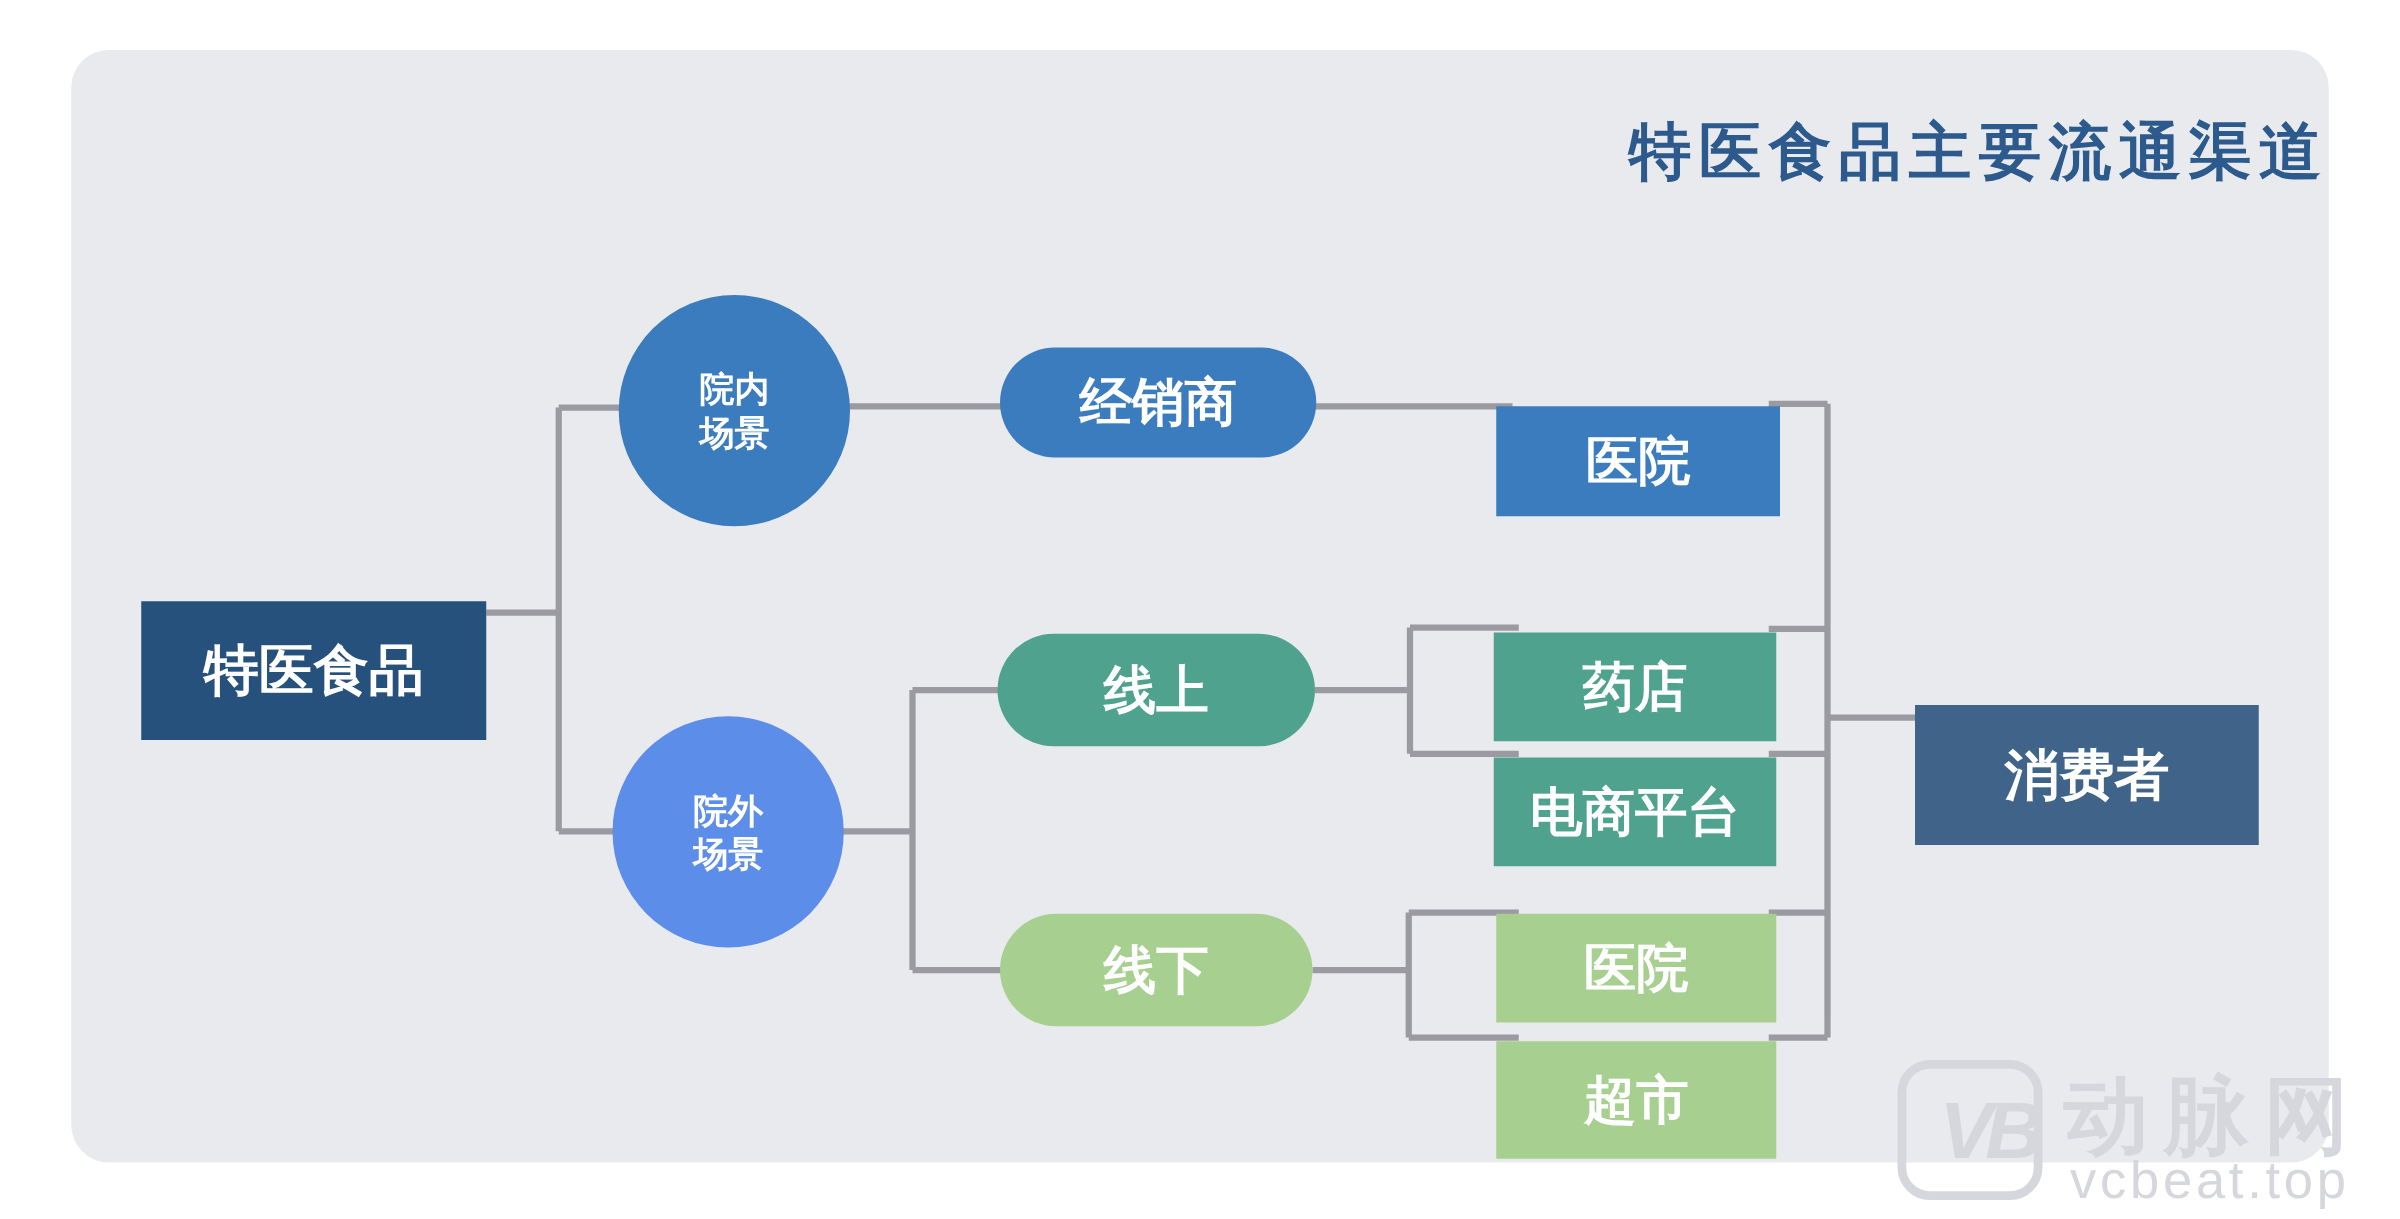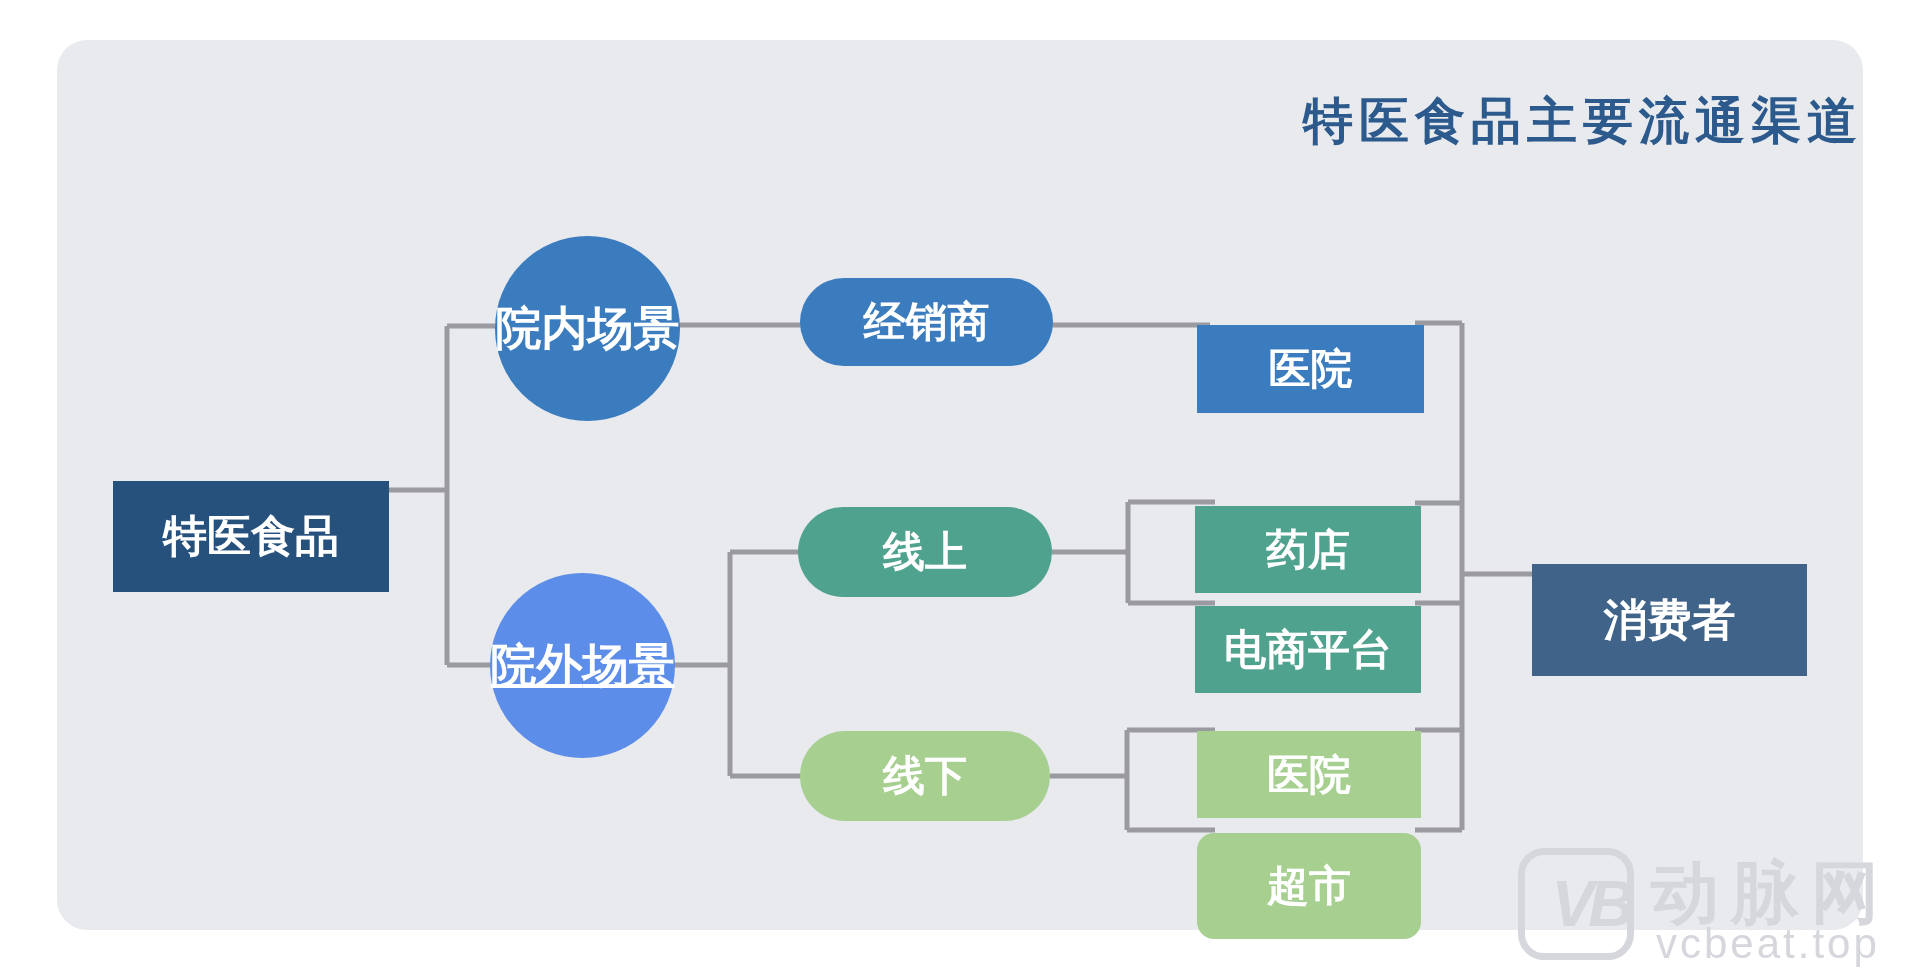--- a/index.html
+++ b/index.html
@@ -18,32 +18,32 @@
   html,body{width:1920px;height:975px;background:#ffffff;overflow:hidden;}
   body{font-family:"Liberation Sans","DejaVu Sans",sans-serif;position:relative;}
   .stage{position:absolute;left:0;top:0;width:1920px;height:975px;}
   .panel{position:absolute;left:57px;top:40px;width:1806px;height:890px;background:var(--panel);border-radius:30px;}
   .title{position:absolute;left:57px;top:88px;width:1806px;text-align:right;font-size:50px;font-weight:bold;letter-spacing:6px;color:var(--title);}
   svg.connectors{position:absolute;left:0;top:0;width:1920px;height:975px;}
   svg.connectors path{stroke:var(--line);stroke-width:5;fill:none;}
   .node{position:absolute;display:flex;align-items:center;justify-content:center;color:#ffffff;font-weight:bold;text-align:center;}
   .rect{font-size:44px;margin-top:46px;}
   .pill{border-radius:46px;font-size:42px;}
-  .circle{border-radius:50%;font-size:46px;line-height:1.25;}
+  .circle{border-radius:50%;flex-direction:column;font-size:28px;line-height:1.25;}
   .root{left:113px;top:435px;width:276px;height:111px;background:var(--dark-navy);}
   .scene-in{left:495px;top:236px;width:185px;height:185px;background:var(--blue);}
-  .scene-out{left:490px;top:573px;width:185px;height:185px;background:var(--cornflower);text-decoration:underline;}
+  .scene-out{left:490px;top:573px;width:185px;height:185px;background:var(--cornflower);}
   .dealer{left:800px;top:278px;width:253px;height:88px;background:var(--blue);}
   .hospital-in{left:1197px;top:279px;width:227px;height:88px;background:var(--blue);font-size:42px;}
   .online{left:798px;top:507px;width:254px;height:90px;background:var(--teal);}
   .pharmacy{left:1195px;top:460px;width:226px;height:87px;background:var(--teal);font-size:42px;}
   .ecommerce{left:1195px;top:560px;width:226px;height:87px;background:var(--teal);font-size:42px;}
   .offline{left:800px;top:731px;width:250px;height:90px;background:var(--green);}
   .hospital-out{left:1197px;top:685px;width:224px;height:87px;background:var(--green);font-size:42px;}
-  .supermarket{left:1197px;top:787px;width:224px;height:106px;background:var(--green);font-size:42px;border-radius:17px;}
+  .supermarket{left:1197px;top:787px;width:224px;height:94px;background:var(--green);font-size:42px;}
   .consumer{left:1532px;top:518px;width:275px;height:112px;background:var(--slate);font-size:44px;}
   .watermark{position:absolute;left:1518px;top:842px;width:395px;height:125px;color:var(--wm);}
   .wm-logo{position:absolute;left:0;top:6px;width:116px;height:112px;border:7px solid var(--wm);border-radius:26px;display:flex;align-items:center;justify-content:center;font-size:64px;font-weight:bold;font-style:italic;letter-spacing:-6px;padding-left:28px;}
   .wm-brand{position:absolute;left:133px;top:6px;font-size:68px;font-weight:bold;letter-spacing:12px;white-space:nowrap;}
   .wm-site{position:absolute;left:138px;top:78px;font-size:42px;letter-spacing:3px;white-space:nowrap;}
 </style>
 </head>
 <body>
 
 <div class="stage">

